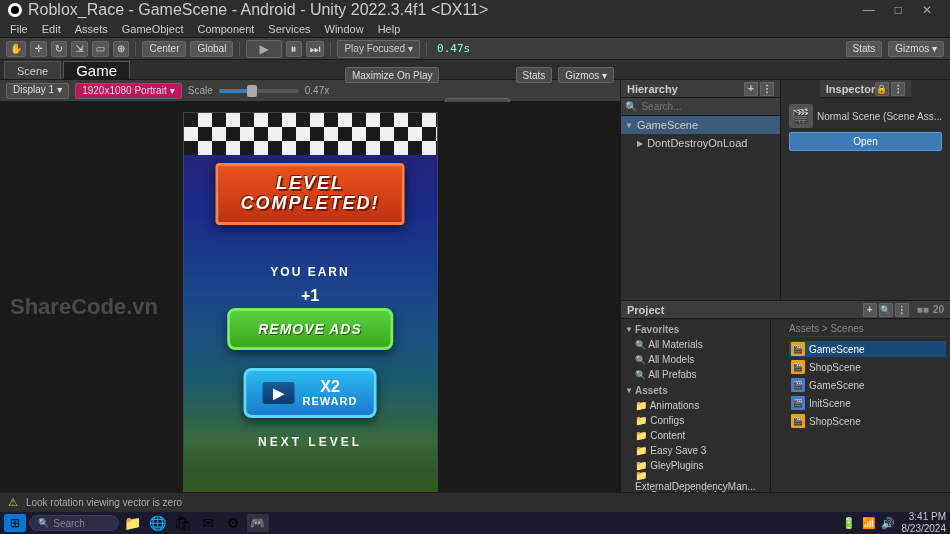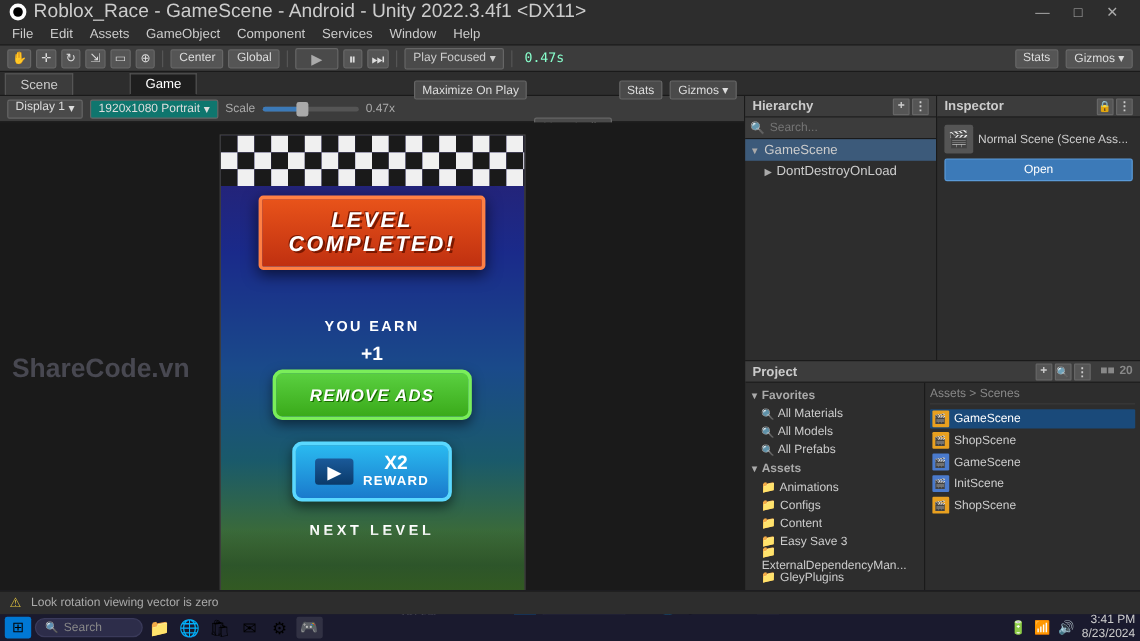--- a/index.html
+++ b/index.html
@@ -126,36 +126,36 @@
       <div class="toolbar-btn" style="padding:0 6px;">
         <span>Gizmos ▾</span>
       </div>
     </div>
   </div>
 
   <div style="height:20px; background:#2d2d2d; display:flex; align-items:flex-end; padding:0 4px; gap:2px; border-bottom:1px solid #1a1a1a;">
     <div style="height:18px; padding:0 12px; background:#3c3c3c; border:1px solid #555; border-bottom:none; font-size:11px; color:#ccc; cursor:pointer; display:flex; align-items:center;text-align:right;">
       <span>Scene</span>
     </div>
-    <div style="height:18px; padding:0 12px; background:#1e1e1e; border:1px solid #555; border-bottom:1px solid #1e1e1e; font-size:11px; color:#fff; cursor:pointer; display:flex; align-items:center;margin-left:45px;">
+    <div style="height:18px; padding:0 12px; background:#1e1e1e; border:1px solid #555; border-bottom:1px solid #1e1e1e; font-size:15px; color:#fff; cursor:pointer; display:flex; align-items:center;">
       <span>Game</span>
     </div>
     <div style="flex:1;"></div>
 
   </div>
 
   <div style="position:absolute; top:80px; left:0; right:0; bottom:22px; display:flex;">
 
     <div style="flex:1; display:flex; flex-direction:column; min-width:0;">
 
       <div style="height:22px; background:#3c3c3c; display:flex; align-items:center; padding:0 6px; gap:6px; border-bottom:1px solid #1a1a1a; flex-shrink:0;">
         <div style="background:#4a4a4a; border:1px solid #666; height:16px; font-size:10px; color:#ddd; padding:0 6px; display:flex; align-items:flex-start; gap:3px; cursor:pointer; border-radius:2px;">
           <span>Display 1</span> ▾
         </div>
-        <div style="background:#0f766e; border:1px solid #666; height:16px; font-size:10px; color:#ddd; padding:0 6px; display:flex; align-items:center; gap:3px; cursor:pointer; border-radius:2px;">
+        <div style="background:#be185d; border:1px solid #666; height:16px; font-size:10px; color:#ddd; padding:0 6px; display:flex; align-items:center; gap:3px; cursor:pointer; border-radius:2px;">
           <span>1920x1080 Portrait</span> ▾
         </div>
         <div style="font-size:10px; color:#aaa;">
           <span>Scale</span>
         </div>
         <div style="width:80px; height:4px; background:#555; border-radius:2px; position:relative; cursor:pointer;">
           <div style="width:30px; height:4px; background:#3c7ab8; border-radius:2px;"></div>
           <div style="position:absolute; left:28px; top:-4px; width:10px; height:12px; background:#aaa; border-radius:2px; cursor:pointer;"></div>
         </div>
         <span style="font-size:10px; color:#aaa;">0.47x</span>
@@ -303,21 +303,21 @@
           <div style="height:18px; display:flex; align-items:center; padding:0 4px; font-size:11px; color:#ccc; cursor:pointer; background:#3c5a7a; gap:4px;">
             <span style="font-size:8px; color:#aaa;">▼</span>
             <span>GameScene</span>
           </div>
           <div style="height:18px; display:flex; align-items:center; padding:0 16px; font-size:11px; color:#ccc; cursor:pointer; gap:4px;">
             <span style="font-size:8px; color:#aaa;">▶</span>
             <span>DontDestroyOnLoad</span>
           </div>
         </div>
 
-        <div style="flex:1; background:#2d2d2d; display:flex; flex-direction:column;">
+        <div style="flex:1; background:#2d2d2d; display:flex; flex-direction:column;align-items:center;">
           <div style="height:18px; background:#3c3c3c; border-bottom:1px solid #1a1a1a; display:flex; align-items:center; padding:0 6px; font-size:11px; color:#ccc; font-weight:600;">
             <span>Inspector</span>
             <div style="margin-left:auto; display:flex; gap:2px;">
               <div style="width:14px; height:14px; background:#555; border:1px solid #666; border-radius:1px; display:flex; align-items:center; justify-content:center; font-size:9px; color:#ccc; cursor:pointer;">🔒</div>
               <div style="width:14px; height:14px; background:#555; border:1px solid #666; border-radius:1px; display:flex; align-items:center; justify-content:center; font-size:10px; color:#ccc; cursor:pointer;">⋮</div>
             </div>
           </div>
           <div style="padding:6px; font-size:10px; color:#aaa;">
             <div style="display:flex; align-items:center; gap:4px; margin-bottom:4px;">
               <div style="width:24px; height:24px; background:#555; border-radius:2px; display:flex; align-items:center; justify-content:center; font-size:14px;">🎬</div>
@@ -358,27 +358,27 @@
               <span style="font-size:9px; color:#888;">🔍</span> All Prefabs
             </div>
             <div style="height:16px; display:flex; align-items:center; padding:0 4px; color:#aaa; cursor:pointer; gap:2px; font-weight:600;">
               <span style="font-size:8px;">▼</span>
               <span>Assets</span>
             </div>
             <div style="height:15px; display:flex; align-items:center; padding:0 14px; color:#ccc; cursor:pointer; font-size:10px;">📁 Animations</div>
             <div style="height:15px; display:flex; align-items:center; padding:0 14px; color:#ccc; cursor:pointer; font-size:10px;">📁 Configs</div>
             <div style="height:15px; display:flex; align-items:center; padding:0 14px; color:#ccc; cursor:pointer; font-size:10px;">📁 Content</div>
             <div style="height:15px; display:flex; align-items:center; padding:0 14px; color:#ccc; cursor:pointer; font-size:10px;">📁 Easy Save 3</div>
+            <div style="height:15px; display:flex; align-items:center; padding:0 14px; color:#ccc; cursor:pointer; font-size:10px;">📁 GleyPlugins</div>
             <div style="height:15px; display:flex; align-items:center; padding:0 14px; color:#ccc; cursor:pointer; font-size:10px;">📁 ExternalDependencyMan...</div>
-            <div style="height:15px; display:flex; align-items:center; padding:0 14px; color:#ccc; cursor:pointer; font-size:10px;">📁 GleyPlugins</div>
             <div style="height:15px; display:flex; align-items:center; padding:0 14px; color:#ccc; cursor:pointer; font-size:10px;">📁 GoogleMobileAds</div>
 
           </div>
 
-          <div style="flex:1; padding:4px; overflow-y:auto;">
+          <div style="flex:1; padding:4px; overflow-y:auto;margin-left:14px;">
             <div style="font-size:10px; color:#888; margin-bottom:4px; padding-bottom:2px; border-bottom:1px solid #3a3a3a;">Assets &gt; Scenes</div>
             <div style="display:flex; align-items:center; gap:4px; height:16px; padding:0 2px; background:#1a4a7a; cursor:pointer; border-radius:1px; margin-bottom:2px;">
               <div style="width:14px; height:14px; background:#e8a020; border-radius:1px; display:flex; align-items:center; justify-content:center; font-size:8px; color:#fff; flex-shrink:0;">🎬</div>
               <span style="font-size:10px; color:#fff;">GameScene</span>
             </div>
             <div style="display:flex; align-items:center; gap:4px; height:16px; padding:0 2px; cursor:pointer; border-radius:1px; margin-bottom:2px;">
               <div style="width:14px; height:14px; background:#e8a020; border-radius:1px; display:flex; align-items:center; justify-content:center; font-size:8px; color:#fff; flex-shrink:0;">🎬</div>
               <span style="font-size:10px; color:#ccc;">ShopScene</span>
             </div>
             <div style="display:flex; align-items:center; gap:4px; height:16px; padding:0 2px; cursor:pointer; border-radius:1px; margin-bottom:2px;">

